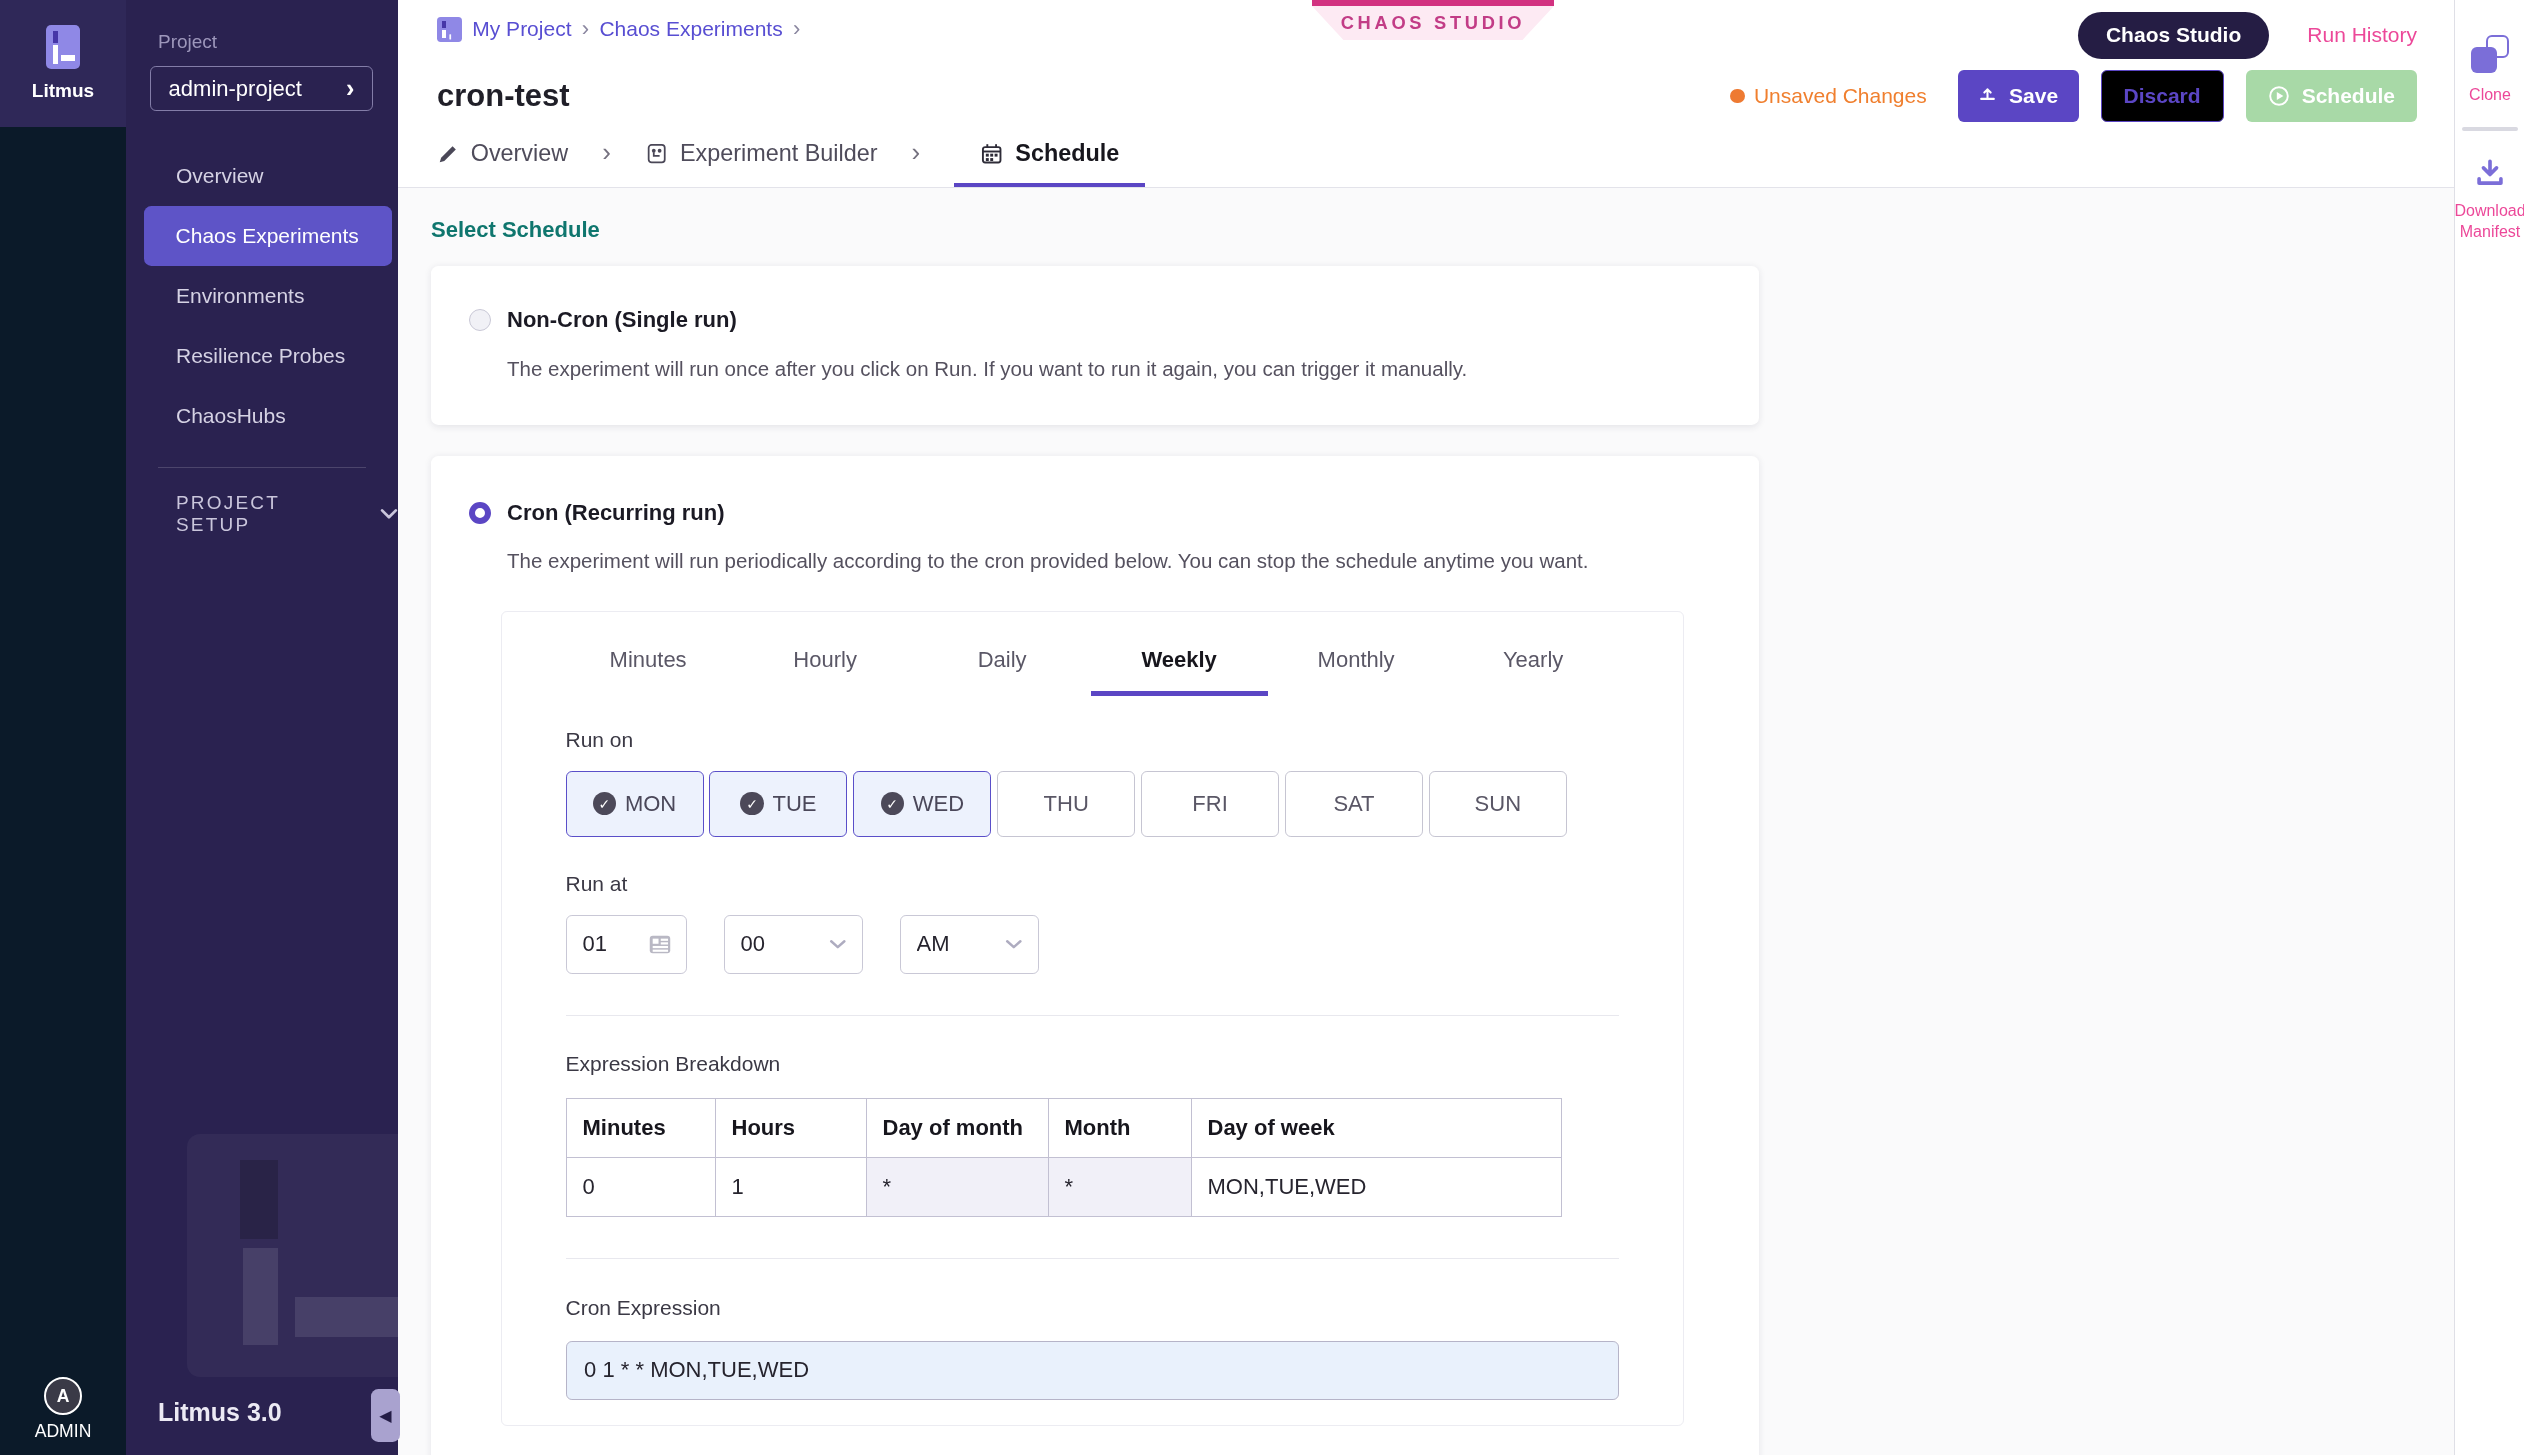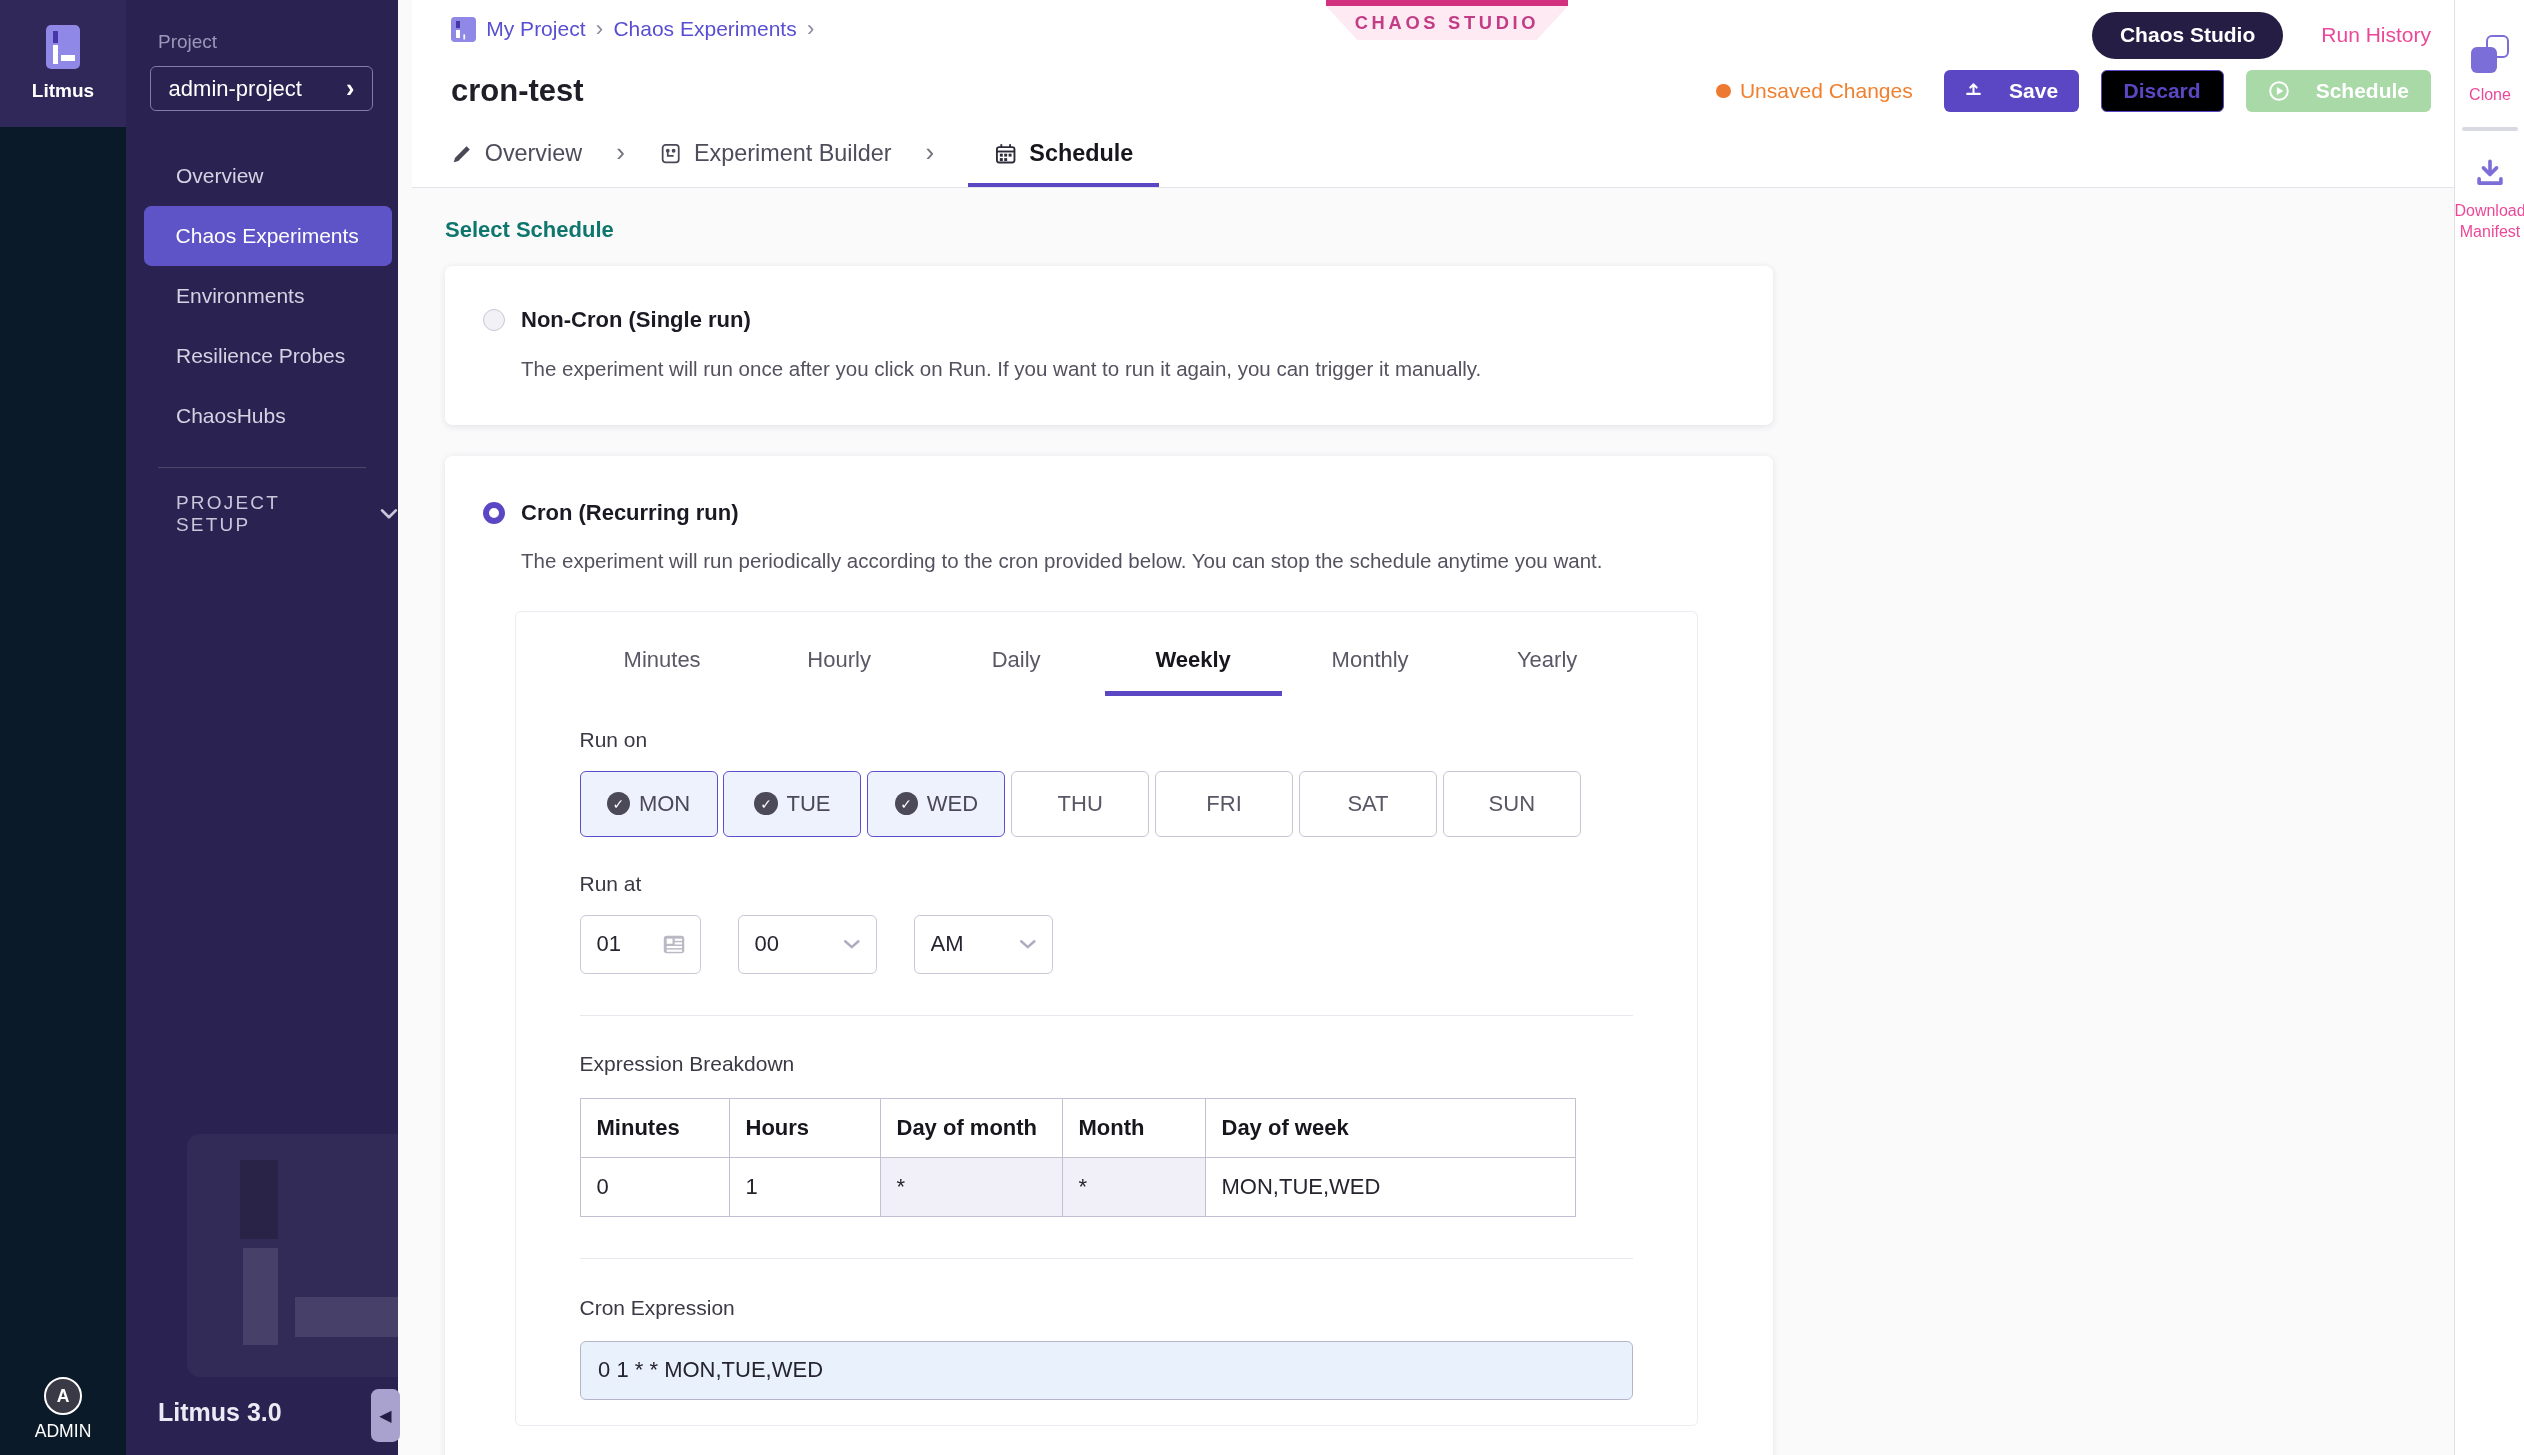--- a/index.html
+++ b/index.html
@@ -29,21 +29,21 @@
   .side-divider { height:0.7px; background:rgba(255,255,255,0.16); margin:20.5px 32px 0 32px; }
   .project-setup { margin:25px 0 0 50px; display:flex; align-items:center; gap:29px; color:#cac6dc; font-size:19px; letter-spacing:2.2px; cursor:pointer; }
   .watermark { position:absolute; left:61px; top:1134px; width:286px; height:243px; background:rgba(255,255,255,0.045); border-radius:13px; }
   .watermark .w1 { position:absolute; left:53px; top:26px; width:38px; height:79px; background:rgba(0,0,0,0.18); }
   .watermark .w2 { position:absolute; left:56px; top:114px; width:35px; height:97px; background:rgba(255,255,255,0.10); }
   .watermark .w3 { position:absolute; left:108px; top:163px; width:107px; height:40px; background:rgba(255,255,255,0.10); }
   .version { position:absolute; left:32px; bottom:28px; color:#eceaf4; font-size:25px; font-weight:bold; }
   .collapse-handle { position:absolute; left:371px; top:1389px; width:29px; height:53px; background:#a9a2cf; border-radius:7.3px; display:flex; align-items:center; justify-content:center; color:#241d46; font-size:16px; cursor:pointer; z-index:5; }
 
   
-  .main { position:absolute; left:412px; top:0; width:2056px; height:1455px;text-decoration:underline; }
+  .main { position:absolute; left:398px; top:0; width:2056px; height:1455px;text-decoration:underline; }
   .header { position:relative; height:188px; background:#ffffff; border-bottom:0.7px solid #e3e3ea; }
   .breadcrumb { position:absolute; left:39px; top:16px; display:flex; align-items:center; gap:10.3px; font-size:21px; }
   .mini-logo { width:25px; height:25px; background:#8f88e6; border-radius:3.7px; position:relative; }
   .mini-logo::before { content:""; position:absolute; left:5.1px; top:4.4px; width:3.7px; height:7.3px; background:#4636a8; }
   .mini-logo::after { content:""; position:absolute; left:5.1px; top:13px; width:3.7px; height:8px; background:#fff; box-shadow:5.9px 2.9px 0 -1.5px #fff, 6.6px 2.9px 0 -1.5px #fff; }
   .crumb-link { color:#584ed2; cursor:pointer; }
   .crumb-sep { color:#8b87a0; font-size:22px; }
 
   .ribbon-wrap { position:absolute; left:914px; top:0; width:242px; }
   .ribbon-stripe { height:5.9px; background:#d23180; }
@@ -51,21 +51,21 @@
 
   .toggle-row { position:absolute; right:37px; top:11.7px; display:flex; align-items:center; gap:38px; }
   .pill-dark { background:#251d44; color:#fff; font-size:21px; font-weight:bold; border:none; border-radius:732px; padding:11.7px 28px; cursor:pointer; }
   .run-history { color:#ec4899; font-size:21px; cursor:pointer; }
 
   .title-row { position:absolute; left:39px; right:37px; top:70px; display:flex; align-items:center; justify-content:space-between; }
   .page-title { font-size:31px; font-weight:bold; color:#201f28; }
   .title-actions { display:flex; align-items:center; gap:22px; }
   .unsaved { display:flex; align-items:center; gap:8.8px; color:#f07f2e; font-size:21px; margin-right:8.8px; }
   .dot { width:14.7px; height:14.7px; border-radius:50%; background:#ee7a32; }
-  .btn { font-size:21px; font-weight:bold; border-radius:5.9px; height:42px; display:flex; align-items:center; justify-content:center; gap:26px; cursor:pointer; border:none; }
+  .btn { font-size:21px; font-weight:bold; border-radius:5.9px; height:52px; display:flex; align-items:center; justify-content:center; gap:12px; cursor:pointer; border:none; }
   .btn-save { background:#5b46c4; color:#fff; padding:0 20.5px; }
   .btn-discard { background:#000000; color:#5b46c4; border:1.5px solid #5b46c4; padding:0 22px; }
   .btn-schedule-disabled { background:#a8d9a7; color:#fff; padding:0 22px; cursor:default; }
 
   .tabbar { position:absolute; left:39px; bottom:0; display:flex; align-items:flex-end; gap:34px; }
   .flow-tab { display:flex; align-items:center; gap:11.7px; font-size:23.4px; color:#4f4c5b; padding-bottom:16px; cursor:pointer; border-bottom:4.4px solid transparent; }
   .flow-tab.active { color:#17161d; font-weight:bold; border-bottom-color:#5b46c4; padding-left:26px; padding-right:26px; }
   .tab-sep { color:#75717f; font-size:26px; padding-bottom:19px; }
 
   

